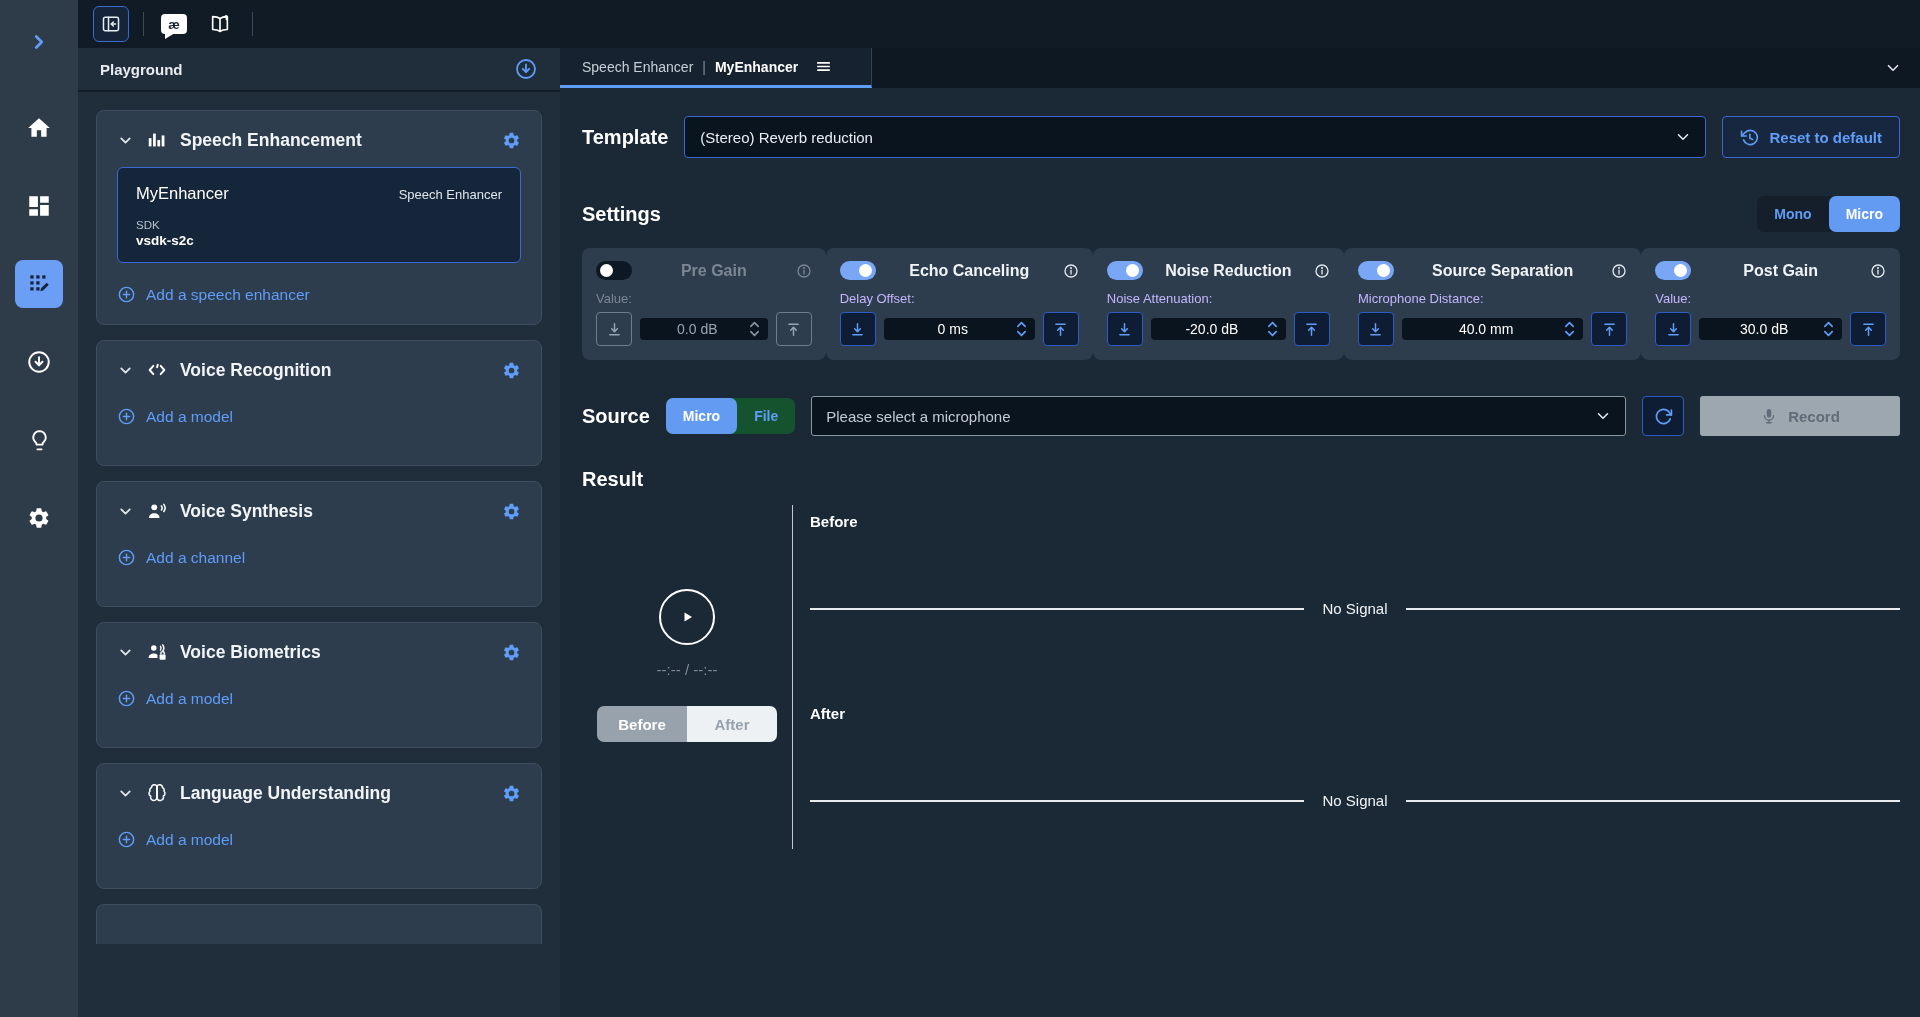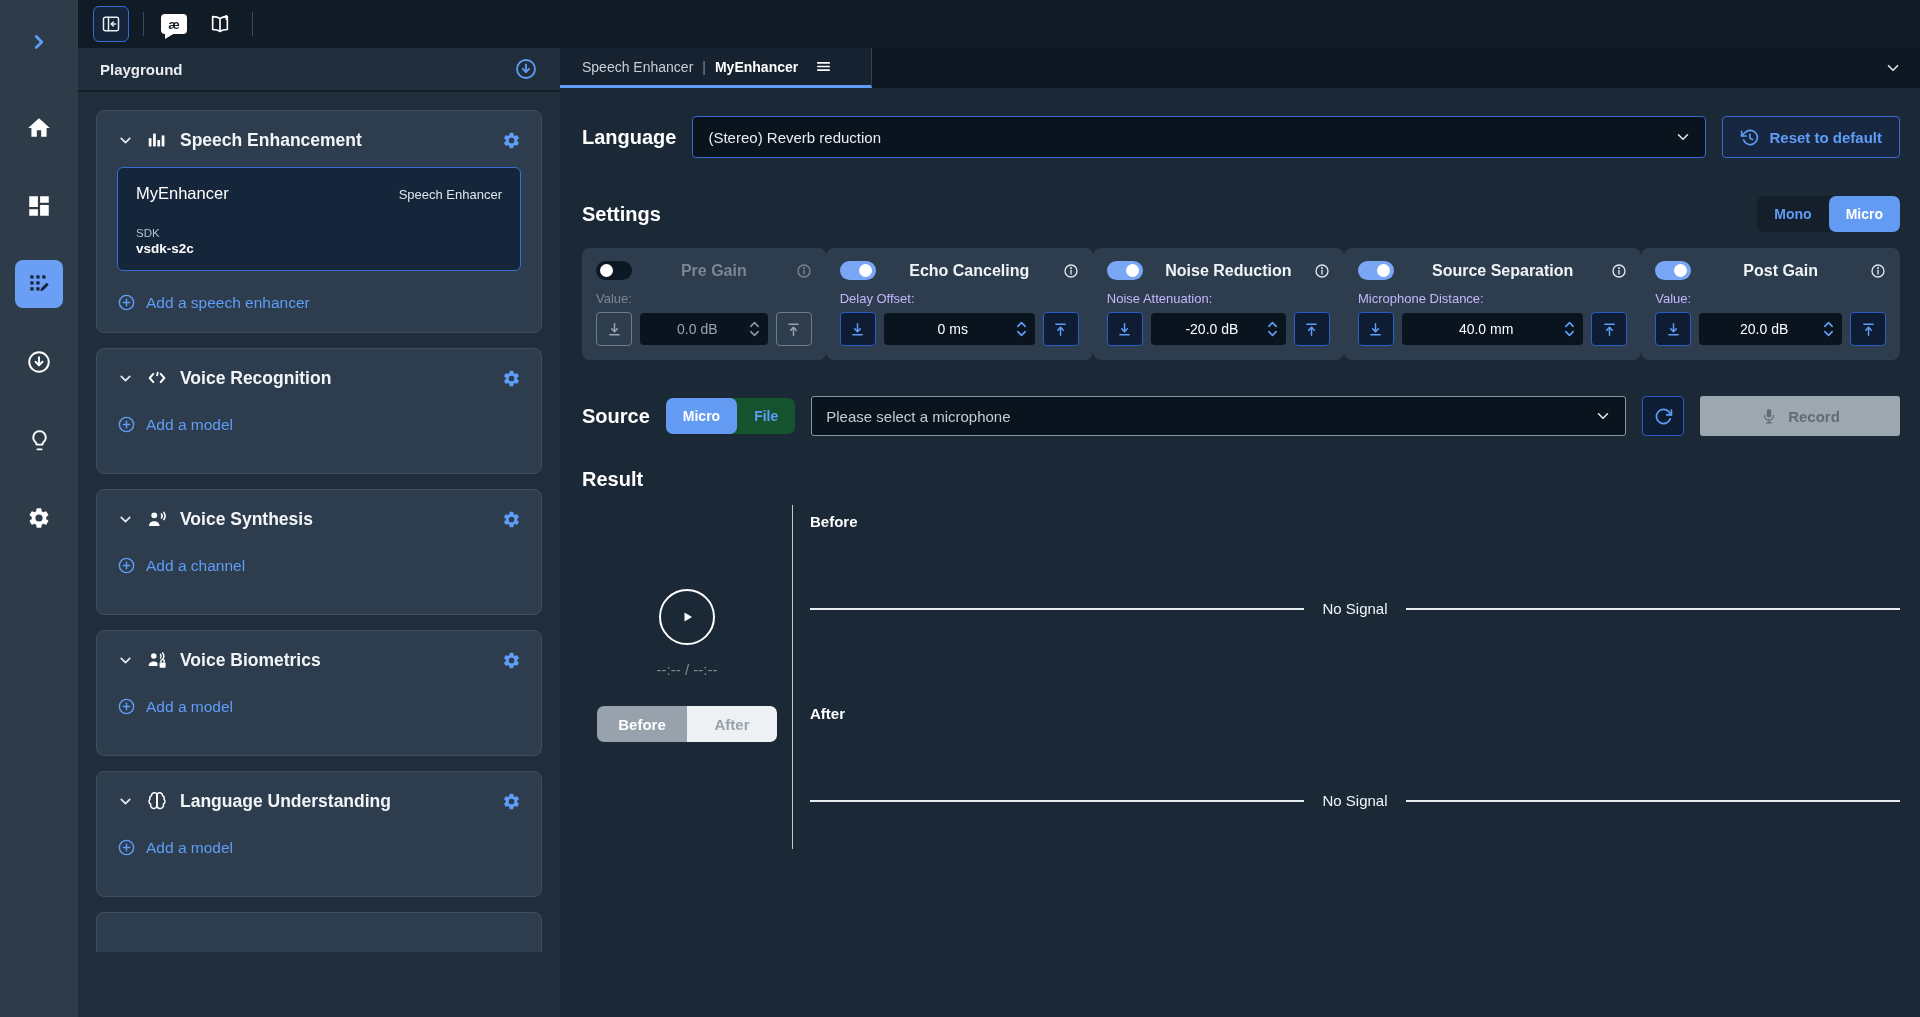--- a/index.html
+++ b/index.html
@@ -61,21 +61,21 @@
   .sec-icon { color:#fff; display:flex; }
   .sec-title { font-size: 17.5px; font-weight: bold; color:#f2f5f8; flex:1; }
   .sec-gear { color:#5f9df8; display:flex; cursor:pointer; }
   .enh-card {
     margin-top: 16px; background:#16263a; border: 1px solid #3a6bd0; border-radius: 6px;
     padding: 16px 18px 14px; cursor:pointer;
   }
   .enh-row1 { display:flex; justify-content:space-between; align-items:baseline; }
   .enh-name { font-size: 16.5px; color:#fff; }
   .enh-type { font-size: 13px; color:#dfe5ea; }
-  .enh-sdk-label { margin-top: 24px; font-size: 11.5px; color:#b6c0ca; }
+  .enh-sdk-label { margin-top: 16px; font-size: 11.5px; color:#b6c0ca; }
   .enh-sdk-value { margin-top: 2px; font-size: 13.5px; font-weight: bold; color:#fff; }
   .add-link {
     margin-top: 26px; display:flex; align-items:center; gap: 10px;
     color:#5f9df8; font-size: 15.5px; font-weight: 500; cursor:pointer; width:max-content;
   }
   .section.speech .add-link { margin-top: 22px; }
   .section-sliver {
     background:#2d3d4d; border: 1px solid #3e4e5e; border-bottom: none;
     border-radius: 8px 8px 0 0; height: 40px; margin-bottom: -20px;
   }
@@ -131,21 +131,21 @@
   .toggle .knob { width: 13px; height: 13px; border-radius: 50%; background:#fff; position:absolute; top: 3px; }
   .toggle.on { background:#79a7f5; } .toggle.on .knob { right: 4px; }
   .toggle.off { background:#0d1825; } .toggle.off .knob { left: 4px; }
   .param-label { margin-top: 11px; font-size: 13px; color:#c4b5fd; }
   .controls { margin-top: 6px; display:flex; gap: 8px; align-items:center; }
   .io-btn {
     width: 36px; height: 34px; flex: 0 0 36px; border-radius: 4px; display:flex; align-items:center;
     justify-content:center; cursor:pointer; border: 1px solid #2e5cc5; background:#0e1d33; color:#5f9df8;
   }
   .value-box {
-    flex:1; height: 32px; background:#0a141f; border-radius: 4px; display:flex;
+    flex:1; height: 22px; background:#0a141f; border-radius: 4px; display:flex;
     align-items:center; padding: 0 8px 0 6px; min-width: 0;
   }
   .value-text { flex:1; text-align:center; font-size: 14px; color:#fff; white-space:nowrap; }
   .stepper { display:flex; flex-direction:column; gap: 2px; color:#5f9df8; cursor:pointer; }
   .card.disabled .card-title, .card.disabled .param-label, .card.disabled .card-info { color:#7b8692; }
   .card.disabled .io-btn { border-color:#6f7c89; background:transparent; color:#98a5b1; }
   .card.disabled .value-text { color:#98a5b1; }
   .card.disabled .stepper { color:#8793a0; }
 
   
@@ -472,21 +472,21 @@
           <span class="tabbar-chev">
             <svg width="18" height="18" viewBox="0 0 24 24" fill="none" stroke="currentColor" stroke-width="2.2" stroke-linecap="round" stroke-linejoin="round">
                 <polyline points="6 9 12 15 18 9"></polyline>
               </svg>
           </span>
         </div>
 
         <div class="content">
 
           <div class="row-template">
-            <span class="h-label">Language</span>
+            <span class="h-label">Template</span>
             <div class="select">
               <span>(Stereo) Reverb reduction</span>
               <span class="chev">
                   <svg width="18" height="18" viewBox="0 0 24 24" fill="none" stroke="currentColor" stroke-width="2" stroke-linecap="round" stroke-linejoin="round">
                     <polyline points="6 9 12 15 18 9"></polyline>
                   </svg>
                 </span>
             </div>
             <button class="btn-reset">
               <svg width="19" height="19" viewBox="0 0 24 24" fill="none" stroke="currentColor" stroke-width="2" stroke-linecap="round" stroke-linejoin="round">
@@ -701,21 +701,21 @@
               <div class="param-label">Value:</div>
               <div class="controls">
                 <div class="io-btn">
                     <svg width="17" height="17" viewBox="0 0 24 24" fill="none" stroke="currentColor" stroke-width="2.1" stroke-linecap="round" stroke-linejoin="round">
                       <line x1="5.5" y1="19.5" x2="18.5" y2="19.5"></line>
                       <line x1="12" y1="4" x2="12" y2="14.5"></line>
                       <polyline points="8 11 12 15 16 11"></polyline>
                     </svg>
                   </div>
                 <div class="value-box">
-                  <span class="value-text">20.0 dB</span>
+                  <span class="value-text">30.0 dB</span>
                   <span class="stepper">
                       <svg width="11" height="7" viewBox="0 0 12 7" fill="none" stroke="currentColor" stroke-width="1.8" stroke-linecap="round" stroke-linejoin="round">
                         <polyline points="2 5.5 6 1.5 10 5.5"></polyline>
                       </svg>
                       <svg width="11" height="7" viewBox="0 0 12 7" fill="none" stroke="currentColor" stroke-width="1.8" stroke-linecap="round" stroke-linejoin="round">
                         <polyline points="2 1.5 6 5.5 10 1.5"></polyline>
                       </svg>
                     </span>
                 </div>
                 <div class="io-btn">

